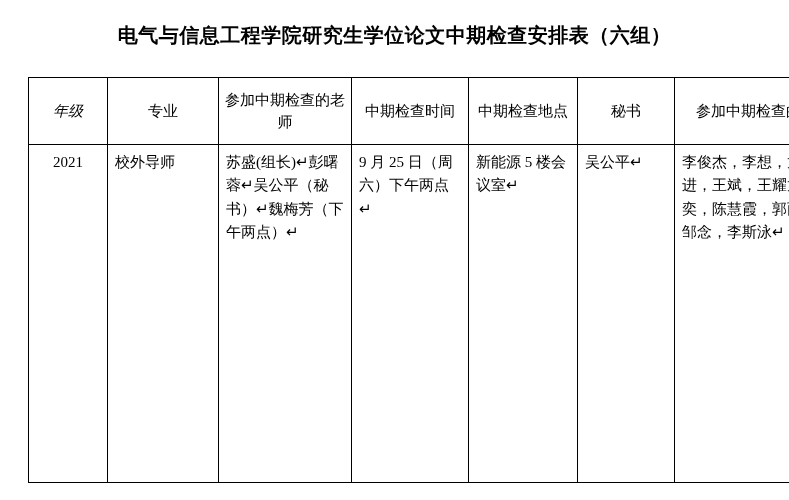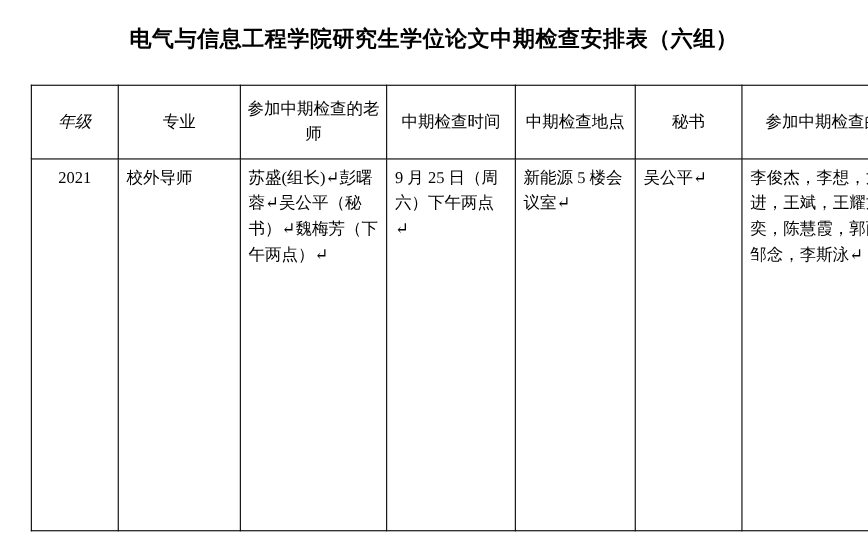--- a/index.html
+++ b/index.html
@@ -58,20 +58,21 @@
   .col-grade    { width: 66px; font-style: italic; }
   .col-major    { width: 98px; }
   .col-teachers { width: 120px; }
   .col-time     { width: 104px; }
   .col-place    { width: 96px; }
   .col-sec      { width: 84px; }
   .col-students { width: 165px; }
 
   tbody td {
     height: 325px;
+    font-family: Liberation Serif, serif;
   }
   td.cell-grade {
     text-align: center;
     vertical-align: top;
     padding-top: 7px;
   }
   td.cell-major,
   td.cell-teachers,
   td.cell-time,
   td.cell-place,

